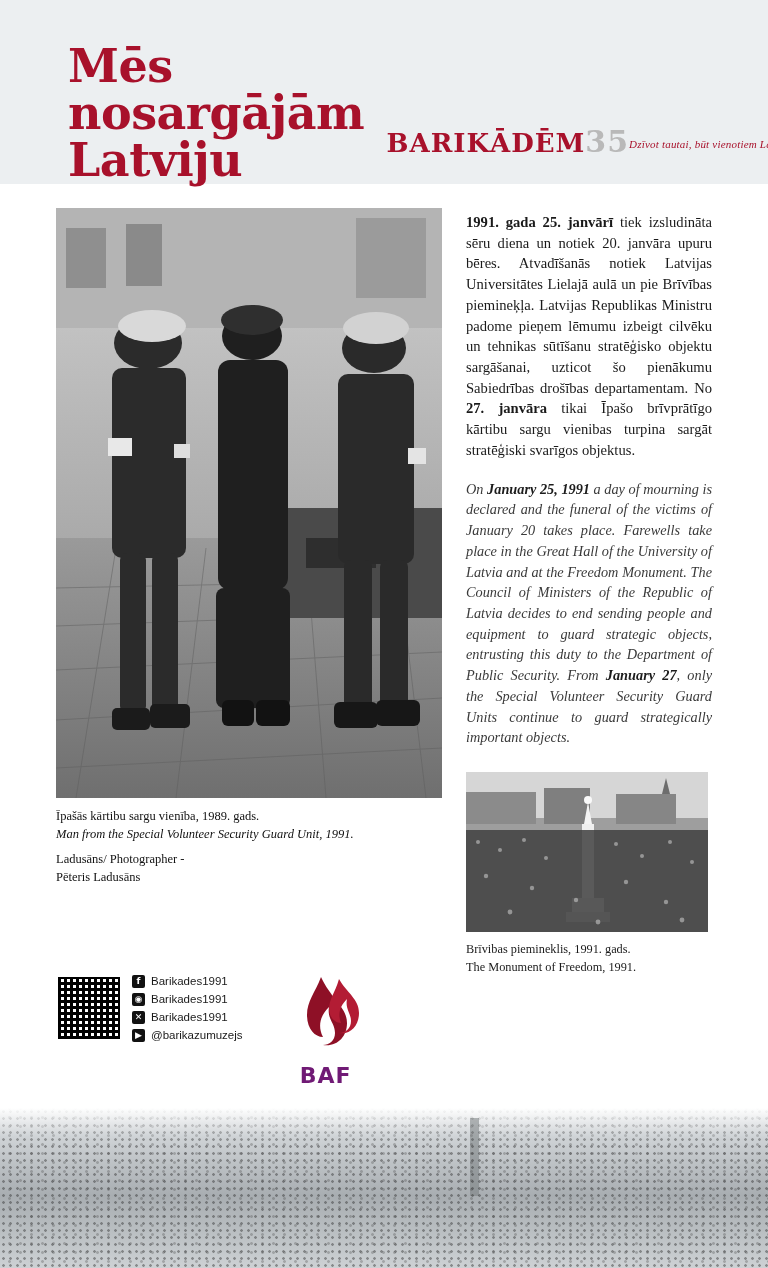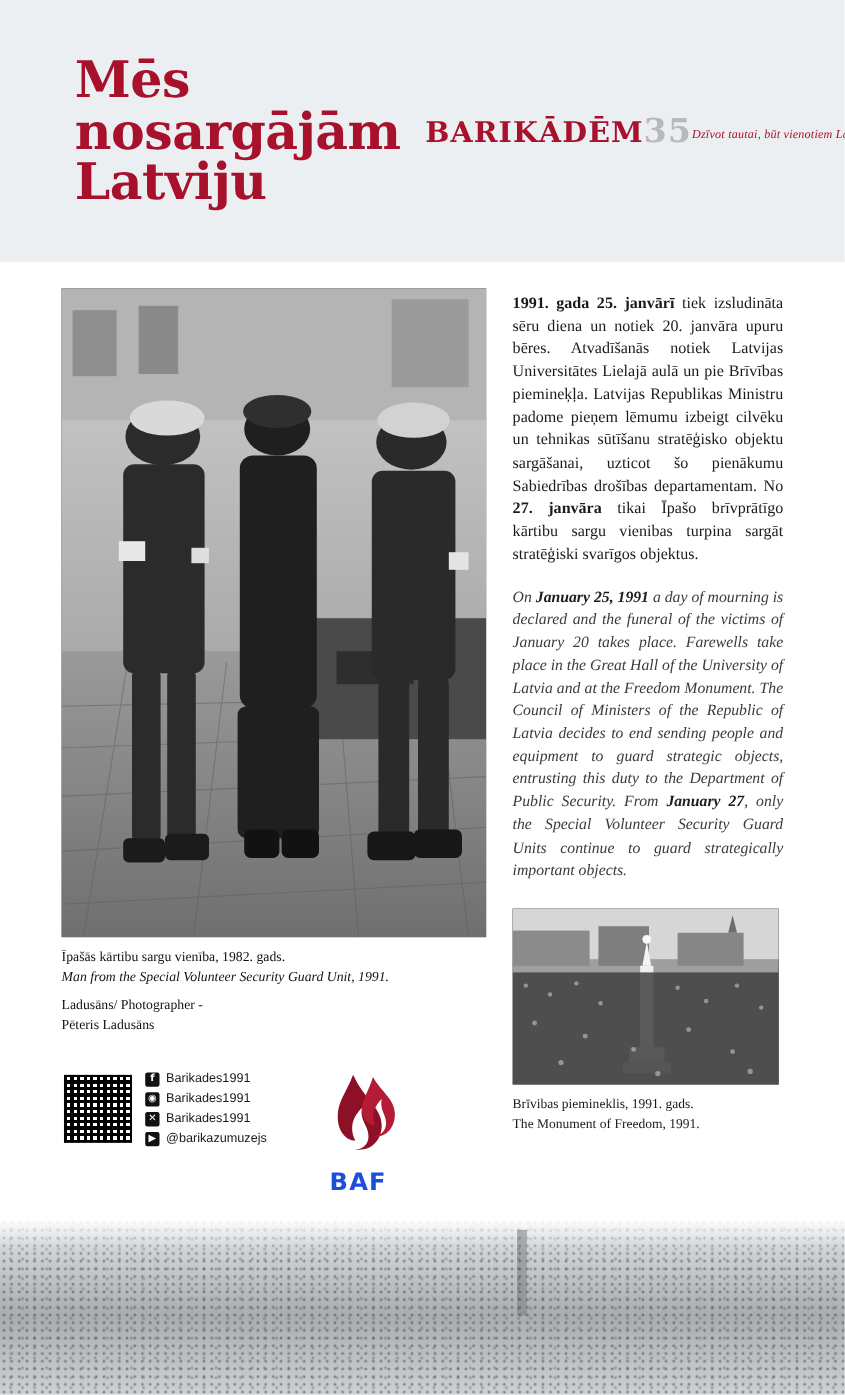--- a/index.html
+++ b/index.html
@@ -9,24 +9,24 @@
     background: #ffffff;
     font-family: "Liberation Serif", serif;
     color: #1a1a1a;
     overflow: hidden;
     position: relative;
   }
 
   
   .header {
     position: relative;
-    height: 238px;
+    height: 184px;
     background: #eceff1;
     display: flex;
-    align-items: center;
+    align-items: flex-end;
     padding: 0 40px 0 68px;
   }
   .headline {
     font-family: "DejaVu Serif", serif;
     font-weight: 700;
     color: #a8112b;
     font-size: 46px;
     line-height: 1.02;
     letter-spacing: -0.5px;
     margin: 0;
@@ -164,21 +164,21 @@
     border-radius: 2px;
     flex: 0 0 auto;
   }
   .baf {
     margin-left: 28px;
     width: 110px;
     display: flex; flex-direction: column; align-items: center;
   }
   .baf-word {
     font-family: "DejaVu Sans", sans-serif;
-    font-weight: 700; font-size: 22px; color:#1d4ed8;
+    font-weight: 700; font-size: 22px; color:#701a75;
     letter-spacing: 1px;
     margin-top: 2px;
   }
 
   
   .bottom-band {
     position: absolute;
     left: 0; bottom: 0;
     width: 768px; height: 160px;
     background: linear-gradient(#ffffff 0%, #cfd3d6 18%, #a8adb1 55%, #cdd1d4 100%);
@@ -321,21 +321,21 @@
           <rect x="320" y="492" width="44" height="26" rx="6" fill="#171717"></rect>
         </g>
         <ellipse cx="320" cy="120" rx="33" ry="16" fill="#d2d2d2"></ellipse>
         <rect x="352" y="240" width="18" height="16" fill="#e4e4e4"></rect>
 
         <rect width="386" height="590" fill="none"></rect>
       </svg>
     </div>
 
     <div class="caption">
-      <div>Īpašās kārtibu sargu vienība, 1982. gads.</div>
+      <div>Īpašās kārtibu sargu vienība, 1989. gads.</div>
       <div class="it">Man from the Special Volunteer Security Guard Unit, 1991.</div>
       <div style="margin-top:7px">Ladusāns/ Photographer -</div>
       <div>Pēteris Ladusāns</div>
     </div>
   </div>
 
   <div class="col-right">
     <p class="para-lv"><b>1991. gada 25. janvārī</b> tiek izsludināta sēru diena un notiek 20. janvāra upuru bēres. Atvadīšanās notiek Latvijas Universitātes Lielajā aulā un pie Brīvības piemineķļa. Latvijas Republikas Ministru padome pieņem lēmumu izbeigt cilvēku un tehnikas sūtīšanu stratēģisko objektu sargāšanai, uzticot šo pienākumu Sabiedrības drošības departamentam. No <b>27. janvāra</b> tikai Īpašo brīvprātīgo kārtibu sargu vienibas turpina sargāt stratēģiski svarīgos objektus.</p>
     <p class="para-en">On <b>January 25, 1991</b> a day of mourning is declared and the funeral of the victims of January 20 takes place. Farewells take place in the Great Hall of the University of Latvia and at the Freedom Monument. The Council of Ministers of the Republic of Latvia decides to end sending people and equipment to guard strategic objects, entrusting this duty to the Department of Public Security. From <b>January 27</b>, only the Special Volunteer Security Guard Units continue to guard strategically important objects.</p>
 

